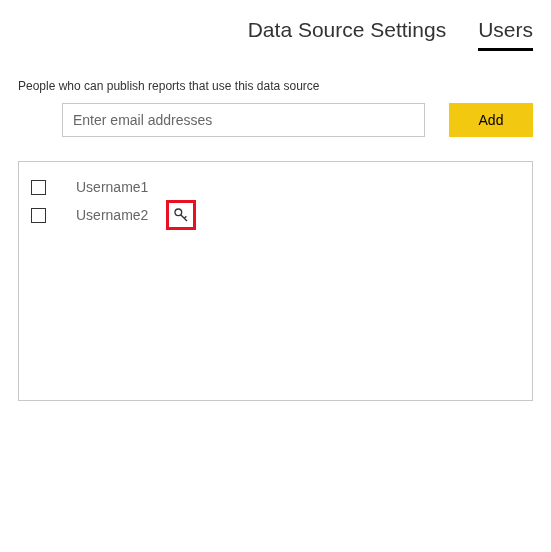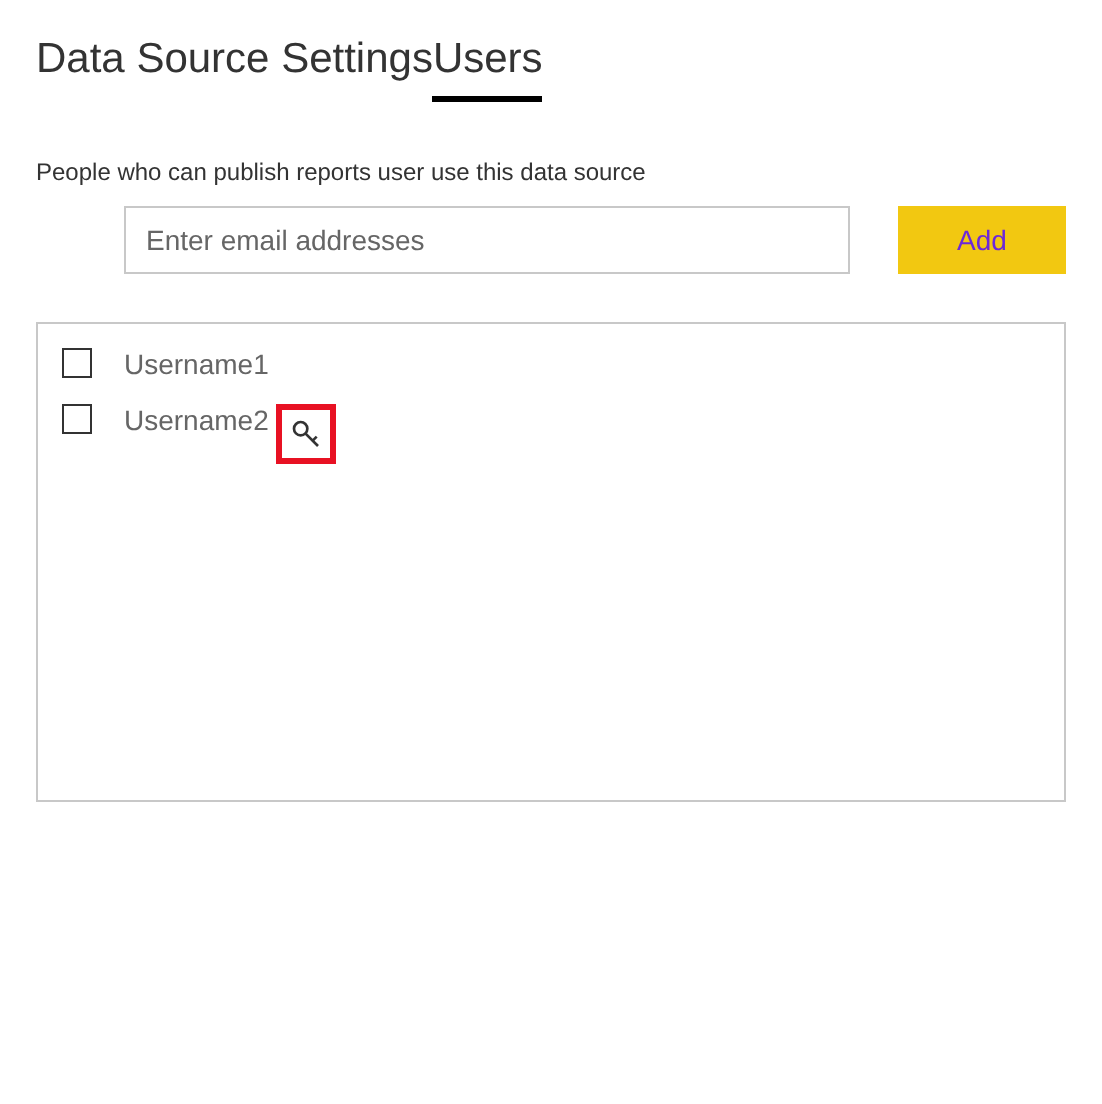--- a/index.html
+++ b/index.html
@@ -6,21 +6,23 @@
     body {
       font-family: "Segoe UI", -apple-system, sans-serif;
       background: #fff;
       width: 551px;
       height: 552px;
       padding: 18px 18px 0 18px;
       color: #333;
     }
     .tabs {
       display: flex;
+      gap: 32px;
       margin-bottom: 28px;
+      justify-content: flex-end;
     }
     .tab {
       font-size: 21px;
       font-weight: 300;
       color: #333;
       padding-bottom: 6px;
       cursor: pointer;
     }
     .tab.active {
       border-bottom: 3px solid #000000;
@@ -46,34 +48,36 @@
       outline: none;
       font-family: inherit;
     }
     .email-input::placeholder { color: #666; }
     .add-btn {
       width: 84px;
       height: 34px;
       background: #f2c811;
       border: none;
       font-size: 14px;
-      color: #6d28d9;
+      color: #000000;
       cursor: pointer;
       font-family: inherit;
     }
     .user-list {
       border: 1px solid #c8c8c8;
       height: 240px;
       padding: 12px 12px;
       margin-bottom: 24px;
     }
     .user-row {
       display: flex;
+      align-items: center;
       height: 26px;
       margin-bottom: 2px;
+      gap: 14px;
     }
     .chk {
       width: 15px;
       height: 15px;
       border: 1.5px solid #333;
       margin-right: 16px;
       cursor: pointer;
       flex-shrink: 0;
     }
     .uname {
@@ -114,21 +118,21 @@
     }
   </style>
 </head>
 <body>
 
 <div class="tabs">
   <div class="tab">Data Source Settings</div>
   <div class="tab active">Users</div>
 </div>
 
-<div class="description">People who can publish reports user use this data source</div>
+<div class="description">People who can publish reports that use this data source</div>
 
 <div class="add-row">
   <input class="email-input" type="text" placeholder="Enter email addresses" style="">
   <button class="add-btn">Add</button>
 </div>
 
 <div class="user-list">
   <div class="user-row">
     <div class="chk"></div>
     <span class="uname">Username1</span>

